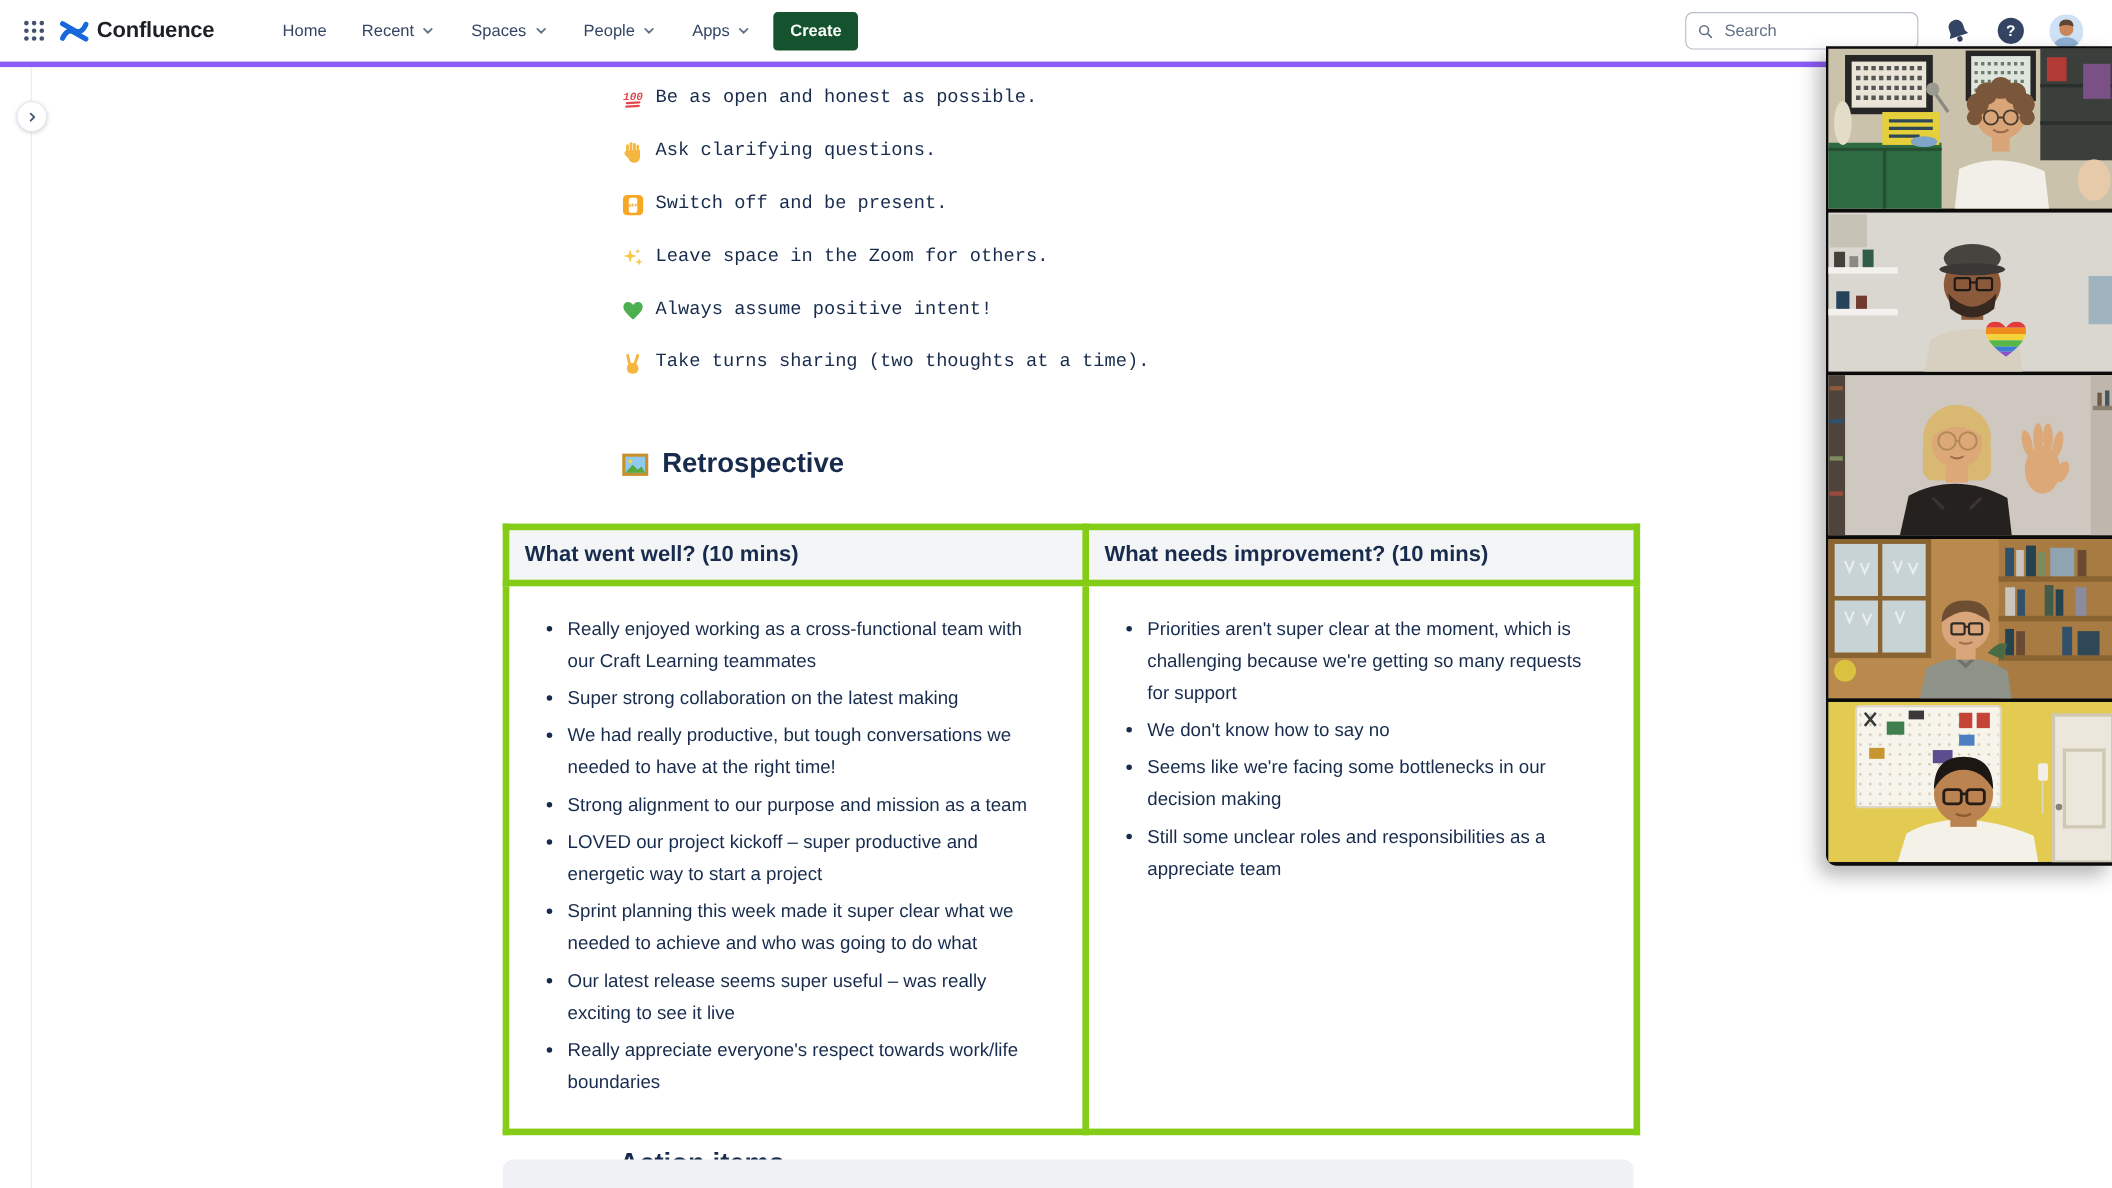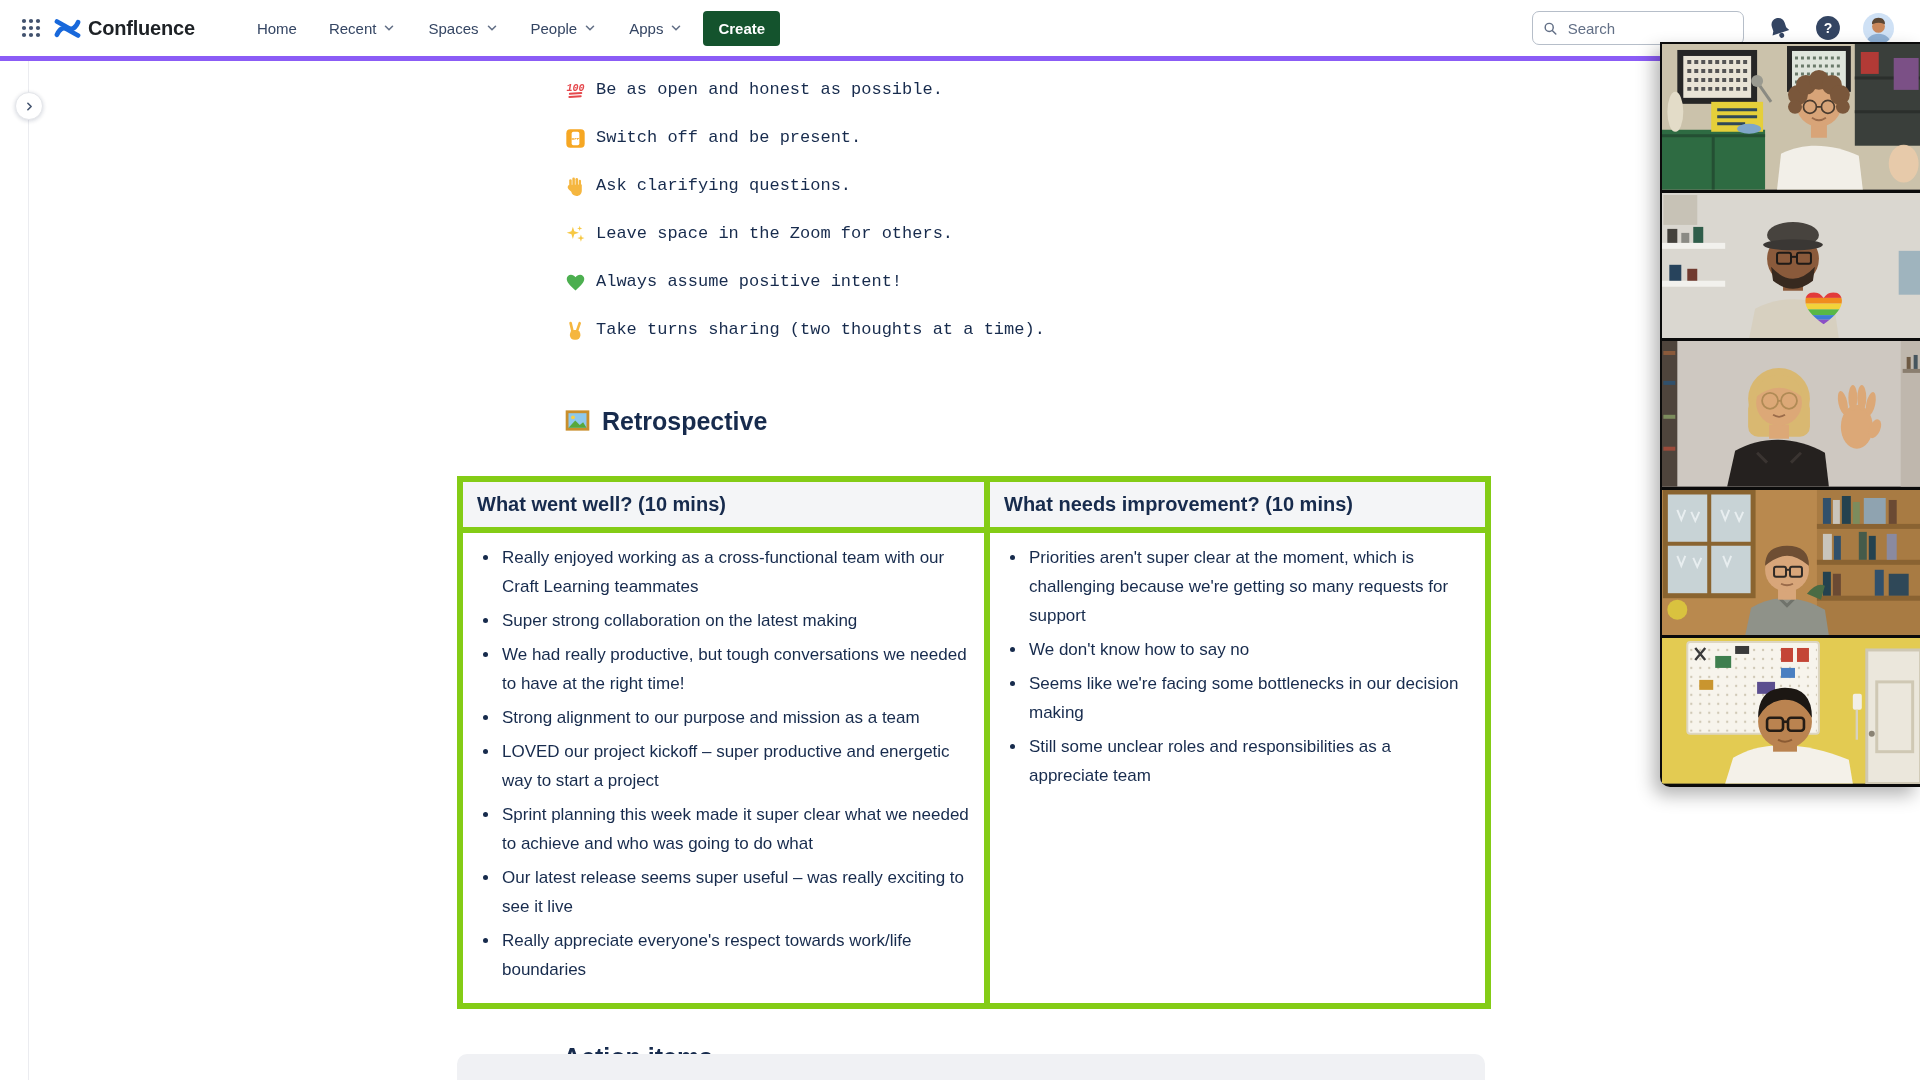--- a/index.html
+++ b/index.html
@@ -28,29 +28,29 @@
   .sidebar-rail{position:absolute;left:0;top:56px;bottom:0;width:28px;background:#fff;border-right:1px solid #EBECF0;}
   .sidebar-toggle{
     position:absolute;left:15px;top:92px;width:26px;height:26px;border-radius:50%;
     background:#fff;border:1px solid #E4E6EA;box-shadow:0 1px 4px rgba(9,30,66,.18);
     display:flex;align-items:center;justify-content:center;cursor:pointer;z-index:6;
   }
   
   .guidelines{position:absolute;left:565px;top:78px;display:flex;flex-direction:column;gap:24px;}
   .guideline{display:flex;align-items:center;gap:10px;font-size:17px;line-height:24px;color:#172B4D;font-family:Liberation Mono, monospace;}
   .g-icon{width:21px;height:21px;flex:none;display:flex;}
-  .section-heading{position:absolute;display:flex;align-items:flex-start;gap:11px;font-size:25px;font-weight:700;color:#172B4D;}
+  .section-heading{position:absolute;display:flex;align-items:flex-end;gap:11px;font-size:25px;font-weight:700;color:#172B4D;}
   .retro-heading{left:564px;top:386px;}
   .action-heading{left:563px;top:1022px;}
   .h-icon{width:27px;height:27px;flex:none;display:flex;}
   .retro-table{position:absolute;left:457px;top:476px;width:1028px;border-collapse:collapse;table-layout:fixed;}
   .retro-table th,.retro-table td{border:6px solid #84cc16;}
   .retro-table th{background:#F4F5F7;text-align:left;font-size:20px;font-weight:700;color:#172B4D;padding:11px 14px;}
   .retro-table td{vertical-align:top;padding:10px 14px 14px 12px;font-size:17px;color:#172B4D;}
-  .retro-table ul{margin:0;padding-left:25px;}
+  .retro-table ul{margin:14px;padding-left:25px;}
   .retro-table li{line-height:29px;margin-bottom:5px;padding-left:2px;}
   .bottom-panel{position:absolute;left:457px;top:1054px;width:1028px;height:26px;background:#F0F1F4;border-radius:10px 10px 0 0;}
   
   .video-panel{
     position:absolute;left:1660px;top:42px;width:260px;height:745px;z-index:10;
     background:#0b0b0b;border-radius:0 0 0 10px;box-shadow:-6px 8px 18px rgba(0,0,0,.3);
     display:flex;flex-direction:column;gap:3px;padding:2px 0 3px 2px;box-sizing:border-box;overflow:hidden;
   }
   .video-tile{flex:1;overflow:hidden;background:#222;position:relative;cursor:pointer;}
   .video-tile svg{display:block;width:100%;height:100%;}
@@ -161,39 +161,39 @@
     <span class="g-icon">
       <svg viewBox="0 0 24 24">
           <text x="12" y="12.5" text-anchor="middle" font-size="11.5" font-weight="bold" font-style="italic" fill="#E5484D">100</text>
           <path d="M5.6 15.8l13-.9M5 19.4l13-.9" stroke="#E5484D" stroke-width="2.3" stroke-linecap="round" fill="none"></path>
         </svg>
     </span>
     <span>Be as open and honest as possible.</span>
   </div>
   <div class="guideline">
     <span class="g-icon">
-      <svg viewBox="0 0 24 24">
-          <rect x="1.5" y="1.5" width="21" height="21" rx="4.5" fill="#F6A723"></rect>
-          <rect x="7.6" y="4.2" width="8.8" height="15.6" rx="2" fill="#fff"></rect>
-          <text x="12" y="13.6" text-anchor="middle" font-size="5" font-weight="bold" fill="#F6A723">OFF</text>
-        </svg>
-    </span>
-    <span>Switch off and be present.</span>
-  </div>
-  <div class="guideline">
-    <span class="g-icon">
       <svg viewBox="0 0 24 24" fill="#F5B63F">
           <rect x="4.8" y="3.6" width="2.9" height="9" rx="1.45"></rect>
           <rect x="8.4" y="1.6" width="2.9" height="10" rx="1.45"></rect>
           <rect x="12" y="2.2" width="2.9" height="9.6" rx="1.45"></rect>
           <rect x="15.6" y="4.2" width="2.7" height="8" rx="1.35"></rect>
           <path d="M4.4 10.4c-1.9 1.5-1.7 3.7.2 5.4l2.6 2.3c.5 2.9 2.9 4.7 6 4.7 3.5 0 6-2.5 6-6V9.6l-14.8.8z"></path>
         </svg>
     </span>
     <span>Ask clarifying questions.</span>
+  </div>
+  <div class="guideline">
+    <span class="g-icon">
+      <svg viewBox="0 0 24 24">
+          <rect x="1.5" y="1.5" width="21" height="21" rx="4.5" fill="#F6A723"></rect>
+          <rect x="7.6" y="4.2" width="8.8" height="15.6" rx="2" fill="#fff"></rect>
+          <text x="12" y="13.6" text-anchor="middle" font-size="5" font-weight="bold" fill="#F6A723">OFF</text>
+        </svg>
+    </span>
+    <span>Switch off and be present.</span>
   </div>
   <div class="guideline">
     <span class="g-icon">
       <svg viewBox="0 0 24 24" fill="#F7C843">
           <path d="M9 3l1.6 5.4L16 10l-5.4 1.6L9 17l-1.6-5.4L2 10l5.4-1.6z"></path>
           <path d="M18.2 12l1 3.1 3.1 1-3.1 1-1 3.1-1-3.1-3.1-1 3.1-1z"></path>
           <path d="M16.8 2l.7 2.3 2.3.7-2.3.7-.7 2.3-.7-2.3-2.3-.7 2.3-.7z"></path>
         </svg>
     </span>
     <span>Leave space in the Zoom for others.</span>

